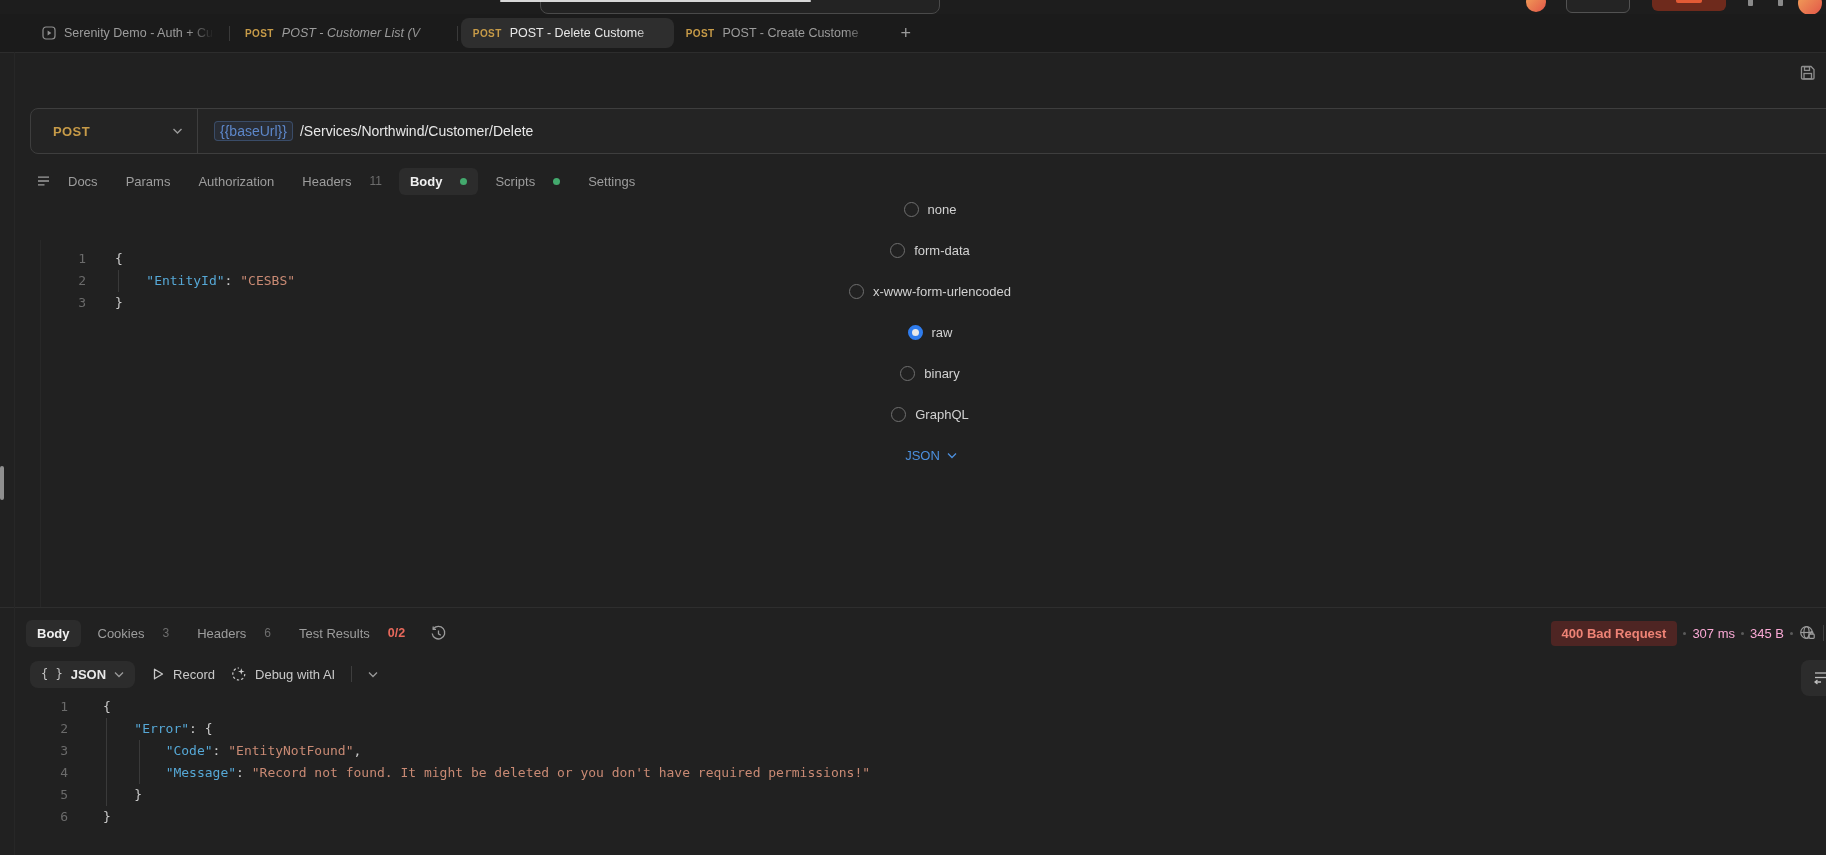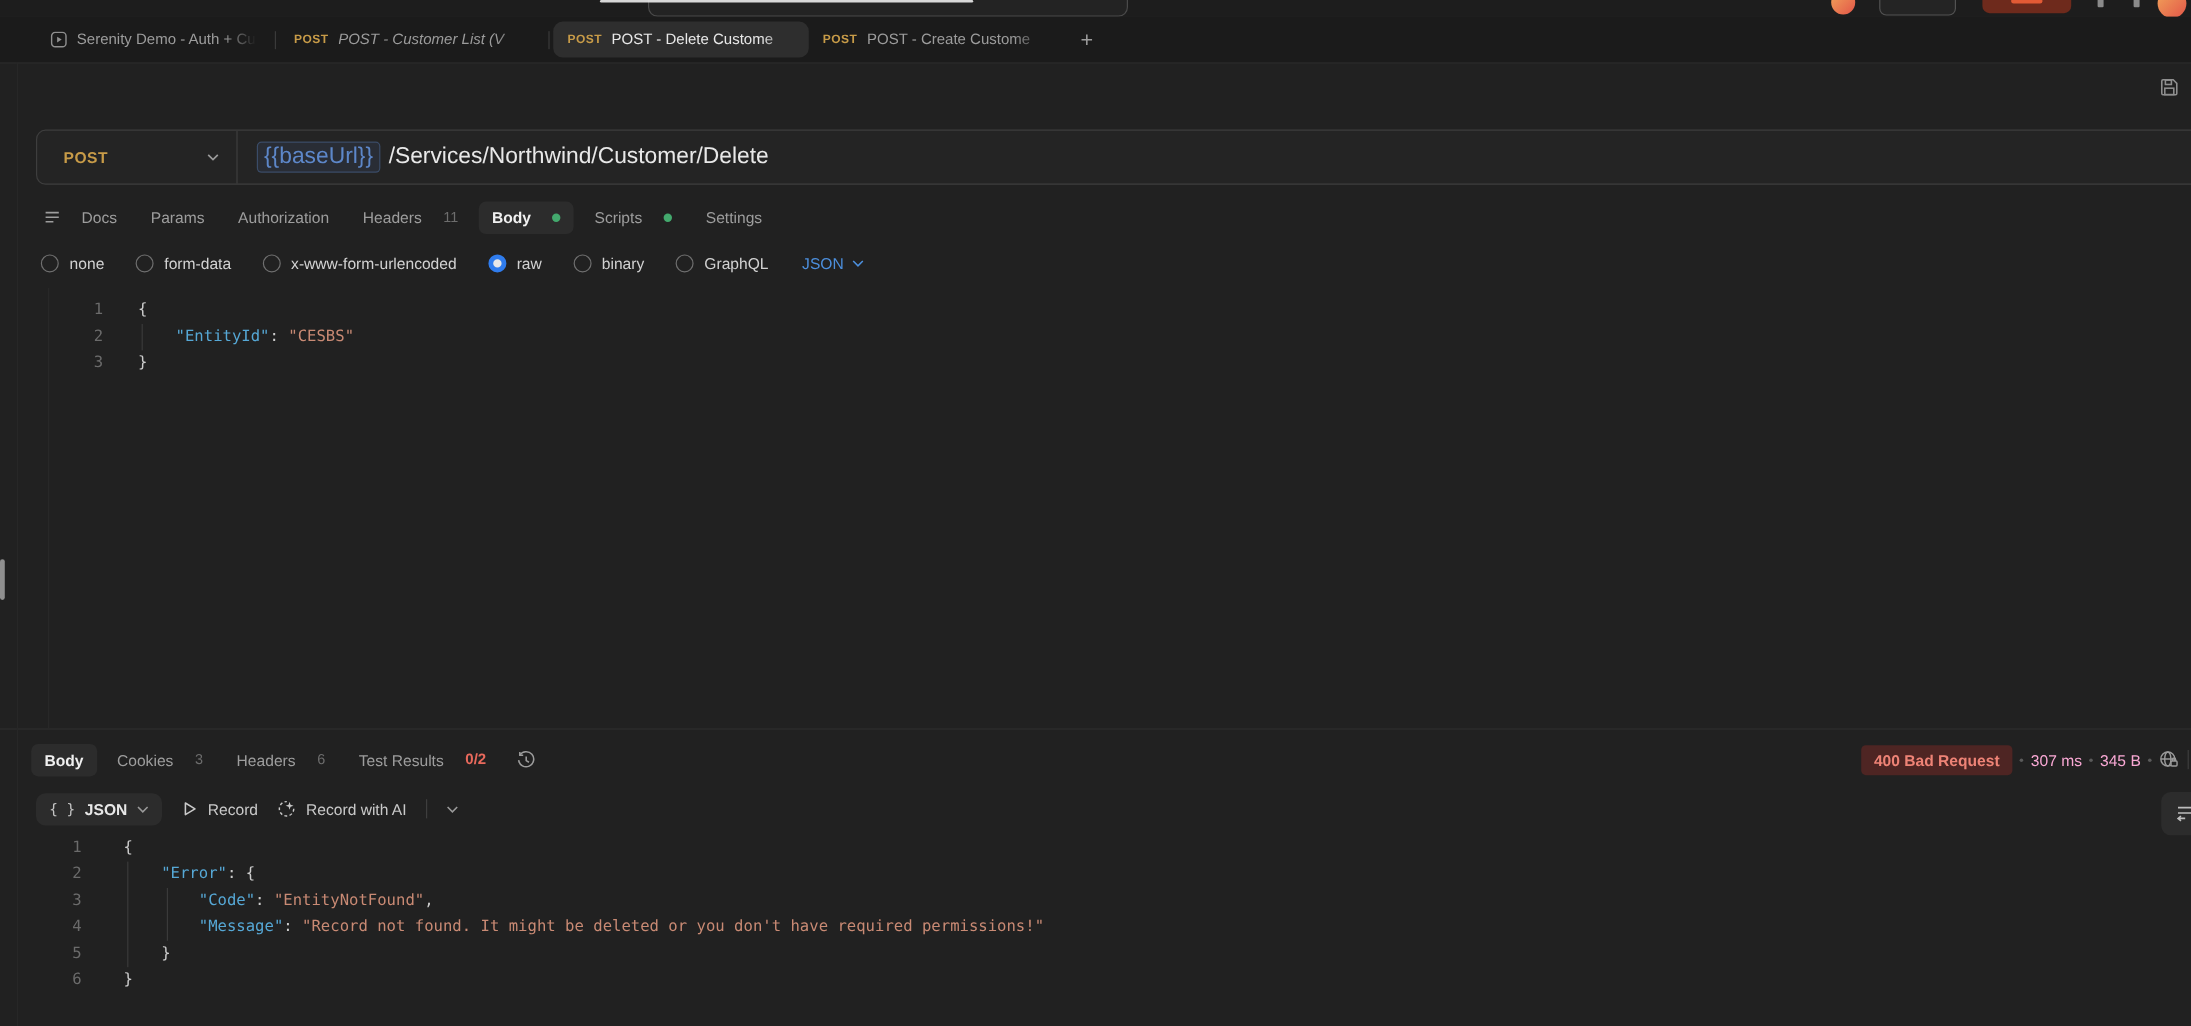--- a/index.html
+++ b/index.html
@@ -35,33 +35,33 @@
   .bcrow{position:absolute;left:0;top:52px;right:0;height:44px;display:flex;align-items:center;padding-left:34px;gap:11px;font-size:13px;}
   .bc-col{color:#979797;} .bc-sep{color:#6d6d6d;font-size:14px;} .bc-cur{color:#f1f1f1;font-weight:700;}
   .save-ic{position:absolute;left:1799px;top:64px;}
 
   
   .url-bar{position:absolute;left:30px;top:108px;right:-26px;height:44px;border:1px solid #3e3e3e;border-radius:8px;
            background:#242424;display:flex;align-items:center;}
   .method-box{display:flex;align-items:center;justify-content:space-between;width:130px;padding:0 14px 0 22px;height:100%;}
   .method-box .m{color:#c79b48;font-weight:700;font-size:13px;letter-spacing:.4px;}
   .url-div{width:1px;height:100%;background:#3e3e3e;}
-  .url-text{display:flex;align-items:center;gap:7px;padding-left:16px;font-size:19px;}
+  .url-text{display:flex;align-items:center;gap:7px;padding-left:16px;font-size:14px;}
   .var-chip{color:#5d87c9;background:rgba(77,110,173,.13);border:1px solid rgba(93,135,201,.35);border-radius:4px;padding:1px 5px;}
   .url-path{color:#e8e8e8;}
 
   
   .reqtabs{position:absolute;left:0;top:164px;right:0;height:34px;display:flex;align-items:center;padding-left:26px;gap:6px;font-size:13px;}
   .rtab{display:flex;align-items:center;gap:18px;padding:6px 11px;color:#9d9d9d;border-radius:6px;}
   .rtab.active{background:#2c2c2c;color:#f0f0f0;font-weight:700;}
   .cnt{color:#6d6d6d;font-size:12px;}
   .gdot{width:7px;height:7px;border-radius:50%;background:#43a96d;display:inline-block;}
 
   
-  .modes{position:absolute;left:0;top:202px;right:0;height:34px;display:flex;align-items:center;padding-left:34px;gap:26px;font-size:13px;color:#d2d2d2;}
+  .modes{position:absolute;left:0;top:202px;right:0;height:34px;display:flex;align-items:center;padding-left:34px;gap:26px;font-size:13px;color:#d2d2d2;flex-direction:column;}
   .mode{display:flex;align-items:center;gap:9px;}
   .radio{width:15px;height:15px;border-radius:50%;border:1px solid #6f6f6f;box-sizing:border-box;display:inline-block;}
   .radio.on{border:4.5px solid #2f7ced;background:#e8e8e8;}
   .lang-sel{display:flex;align-items:center;gap:7px;color:#4c8fdd;margin-left:2px;}
 
   
   .editor{position:absolute;left:0;right:0;font-family:"DejaVu Sans Mono",monospace;font-size:13px;line-height:22px;}
   .req-editor{top:240px;height:367px;padding-top:8px;}
   .resp-editor{top:694px;height:161px;padding-top:2px;}
   .code-line{display:flex;}
@@ -318,21 +318,21 @@
       </span>
       <span>Record</span>
     </div>
     <div class="tool-item">
       <span>
         <svg width="16" height="16" viewBox="0 0 16 16">
           <path d="M13.8 8 A6 6 0 1 1 8 2" fill="none" stroke="#c9c9c9" stroke-width="1.2" stroke-dasharray="2.4 2"></path>
           <path d="M10.3 2.2 L11.1 4.7 L13.6 5.5 L11.1 6.3 L10.3 8.8 L9.5 6.3 L7 5.5 L9.5 4.7 Z" fill="#c9c9c9"></path>
         </svg>
       </span>
-      <span>Record with AI</span>
+      <span>Debug with AI</span>
     </div>
     <span class="vdiv"></span>
     <span>
       <svg width="10" height="7" viewBox="0 0 10 7">
           <path d="M1 1.5 L5 5.5 L9 1.5" fill="none" stroke="#9a9a9a" stroke-width="1.3"></path>
         </svg>
     </span>
   </div>
   <div class="wrap-btn">
     <svg width="16" height="14" viewBox="0 0 16 14" fill="none" stroke="#bdbdbd" stroke-width="1.3">

